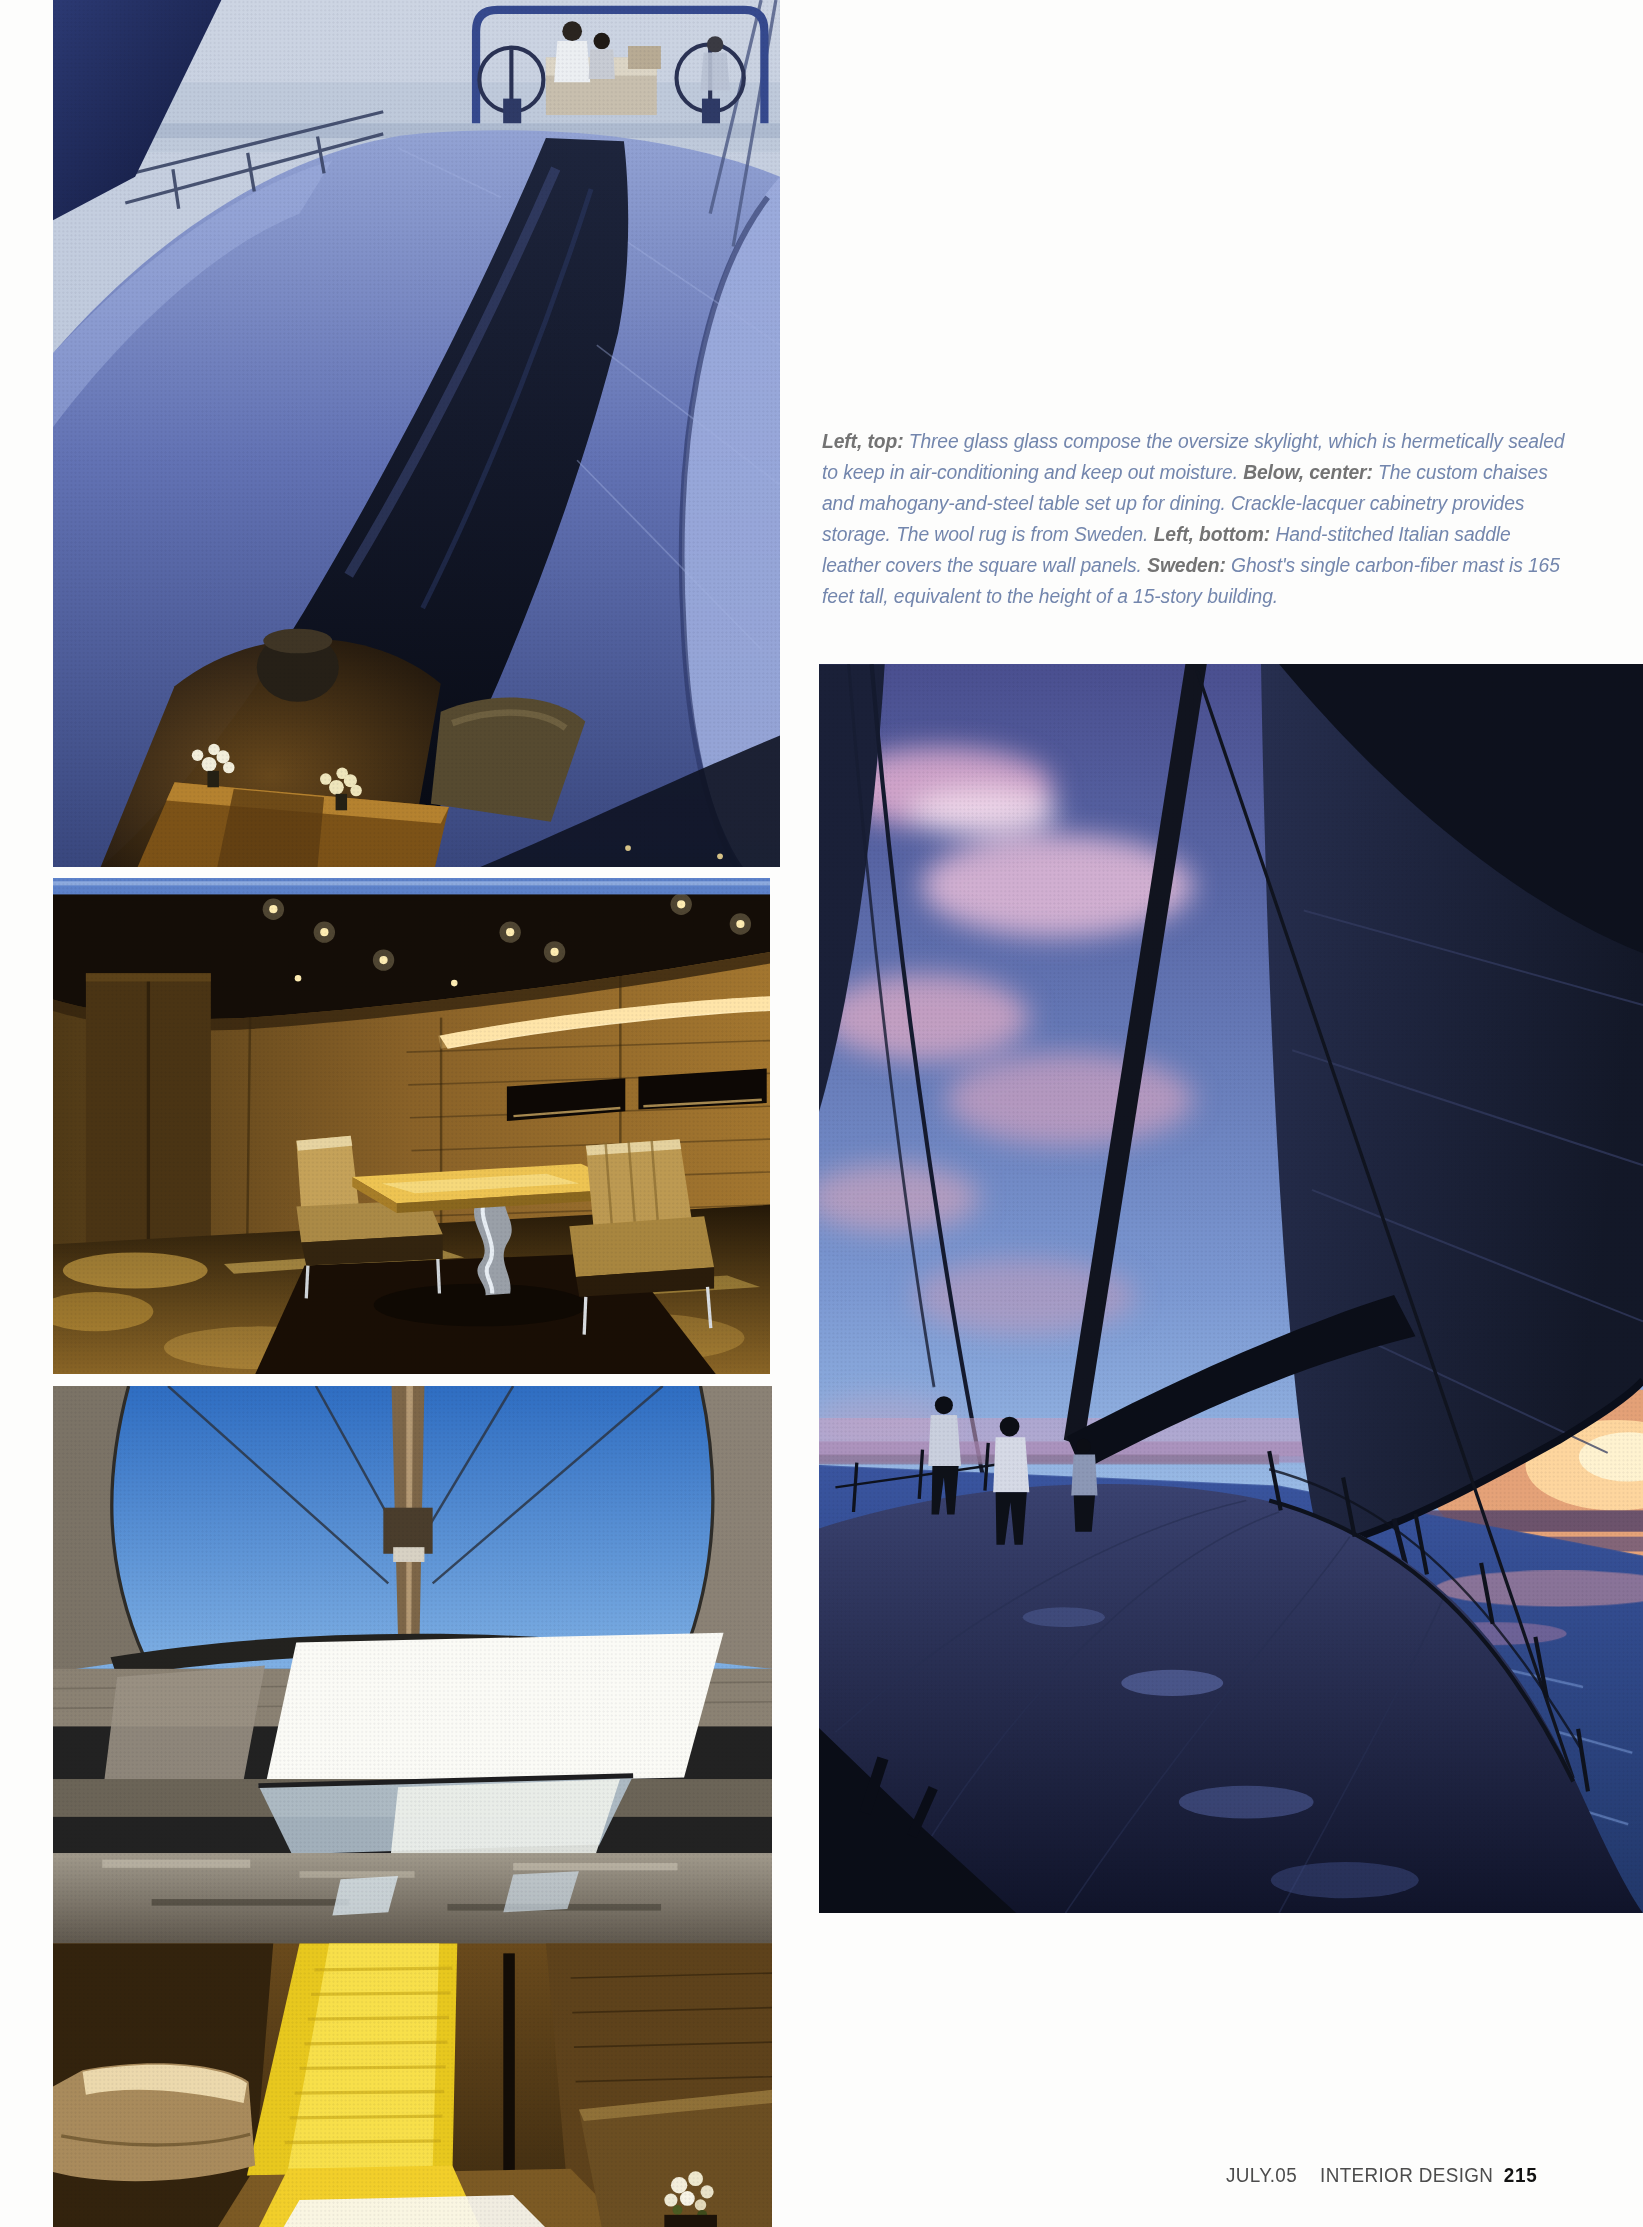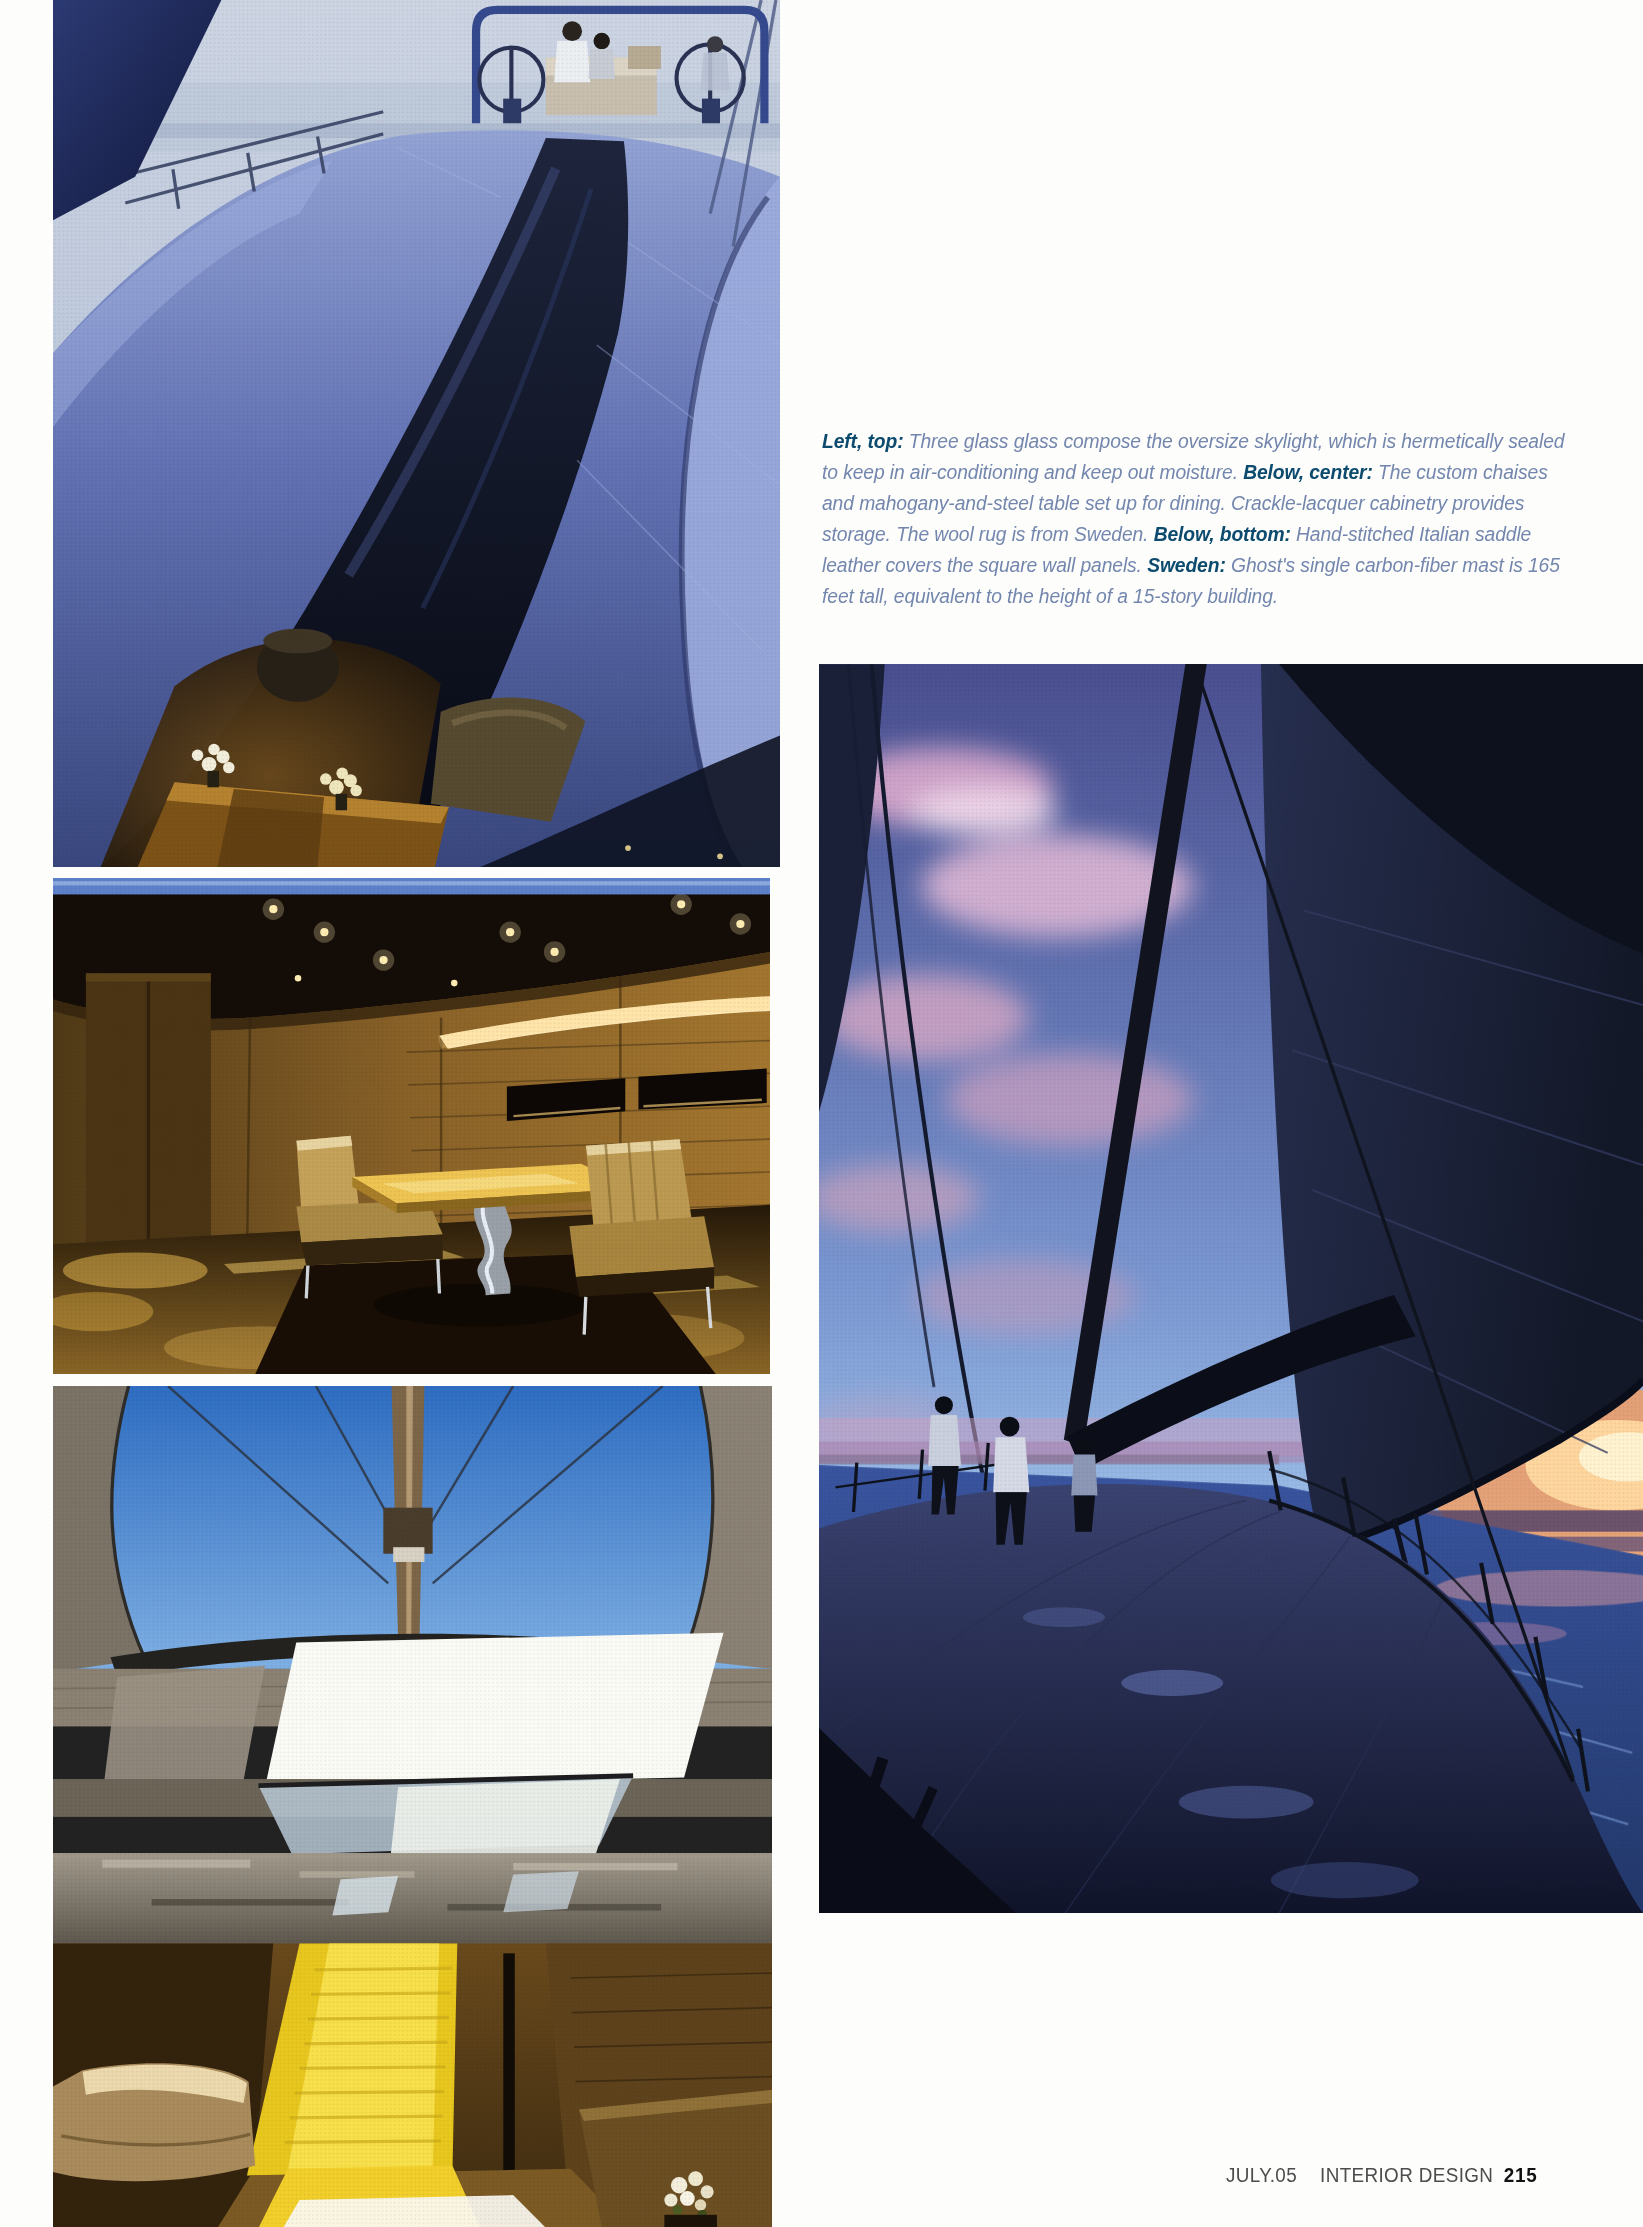--- a/index.html
+++ b/index.html
@@ -17,21 +17,21 @@
   }
   .p1{left:53px;top:0;width:727px;height:867px;}
   .p2{left:53px;top:878px;width:717px;height:496px;}
   .p3{left:53px;top:1386px;width:719px;height:842px;}
   .p4{left:819px;top:664px;width:824px;height:1249px;}
   .caption{
     position:absolute;left:822px;top:426px;width:744px;margin:0;
     font-style:italic;font-size:19.3px;line-height:31px;
     color:#7386ad;letter-spacing:-0.1px;
   }
-  .caption b{color:#0c4a6e;font-weight:bold;}
+  .caption b{color:#737373;font-weight:bold;}
   .folio{
     position:absolute;left:1226px;top:2163px;display:flex;align-items:baseline;
     font-size:20.5px;color:#4c4c4c;letter-spacing:0.4px;white-space:nowrap;
     transform:scaleX(.92);transform-origin:left center;
   }
   .folio .sep{width:25px;}
   .folio .folio-page{font-weight:bold;color:#121212;margin-left:11.5px;letter-spacing:0.8px;}
 </style>
 </head>
 <body>
@@ -475,21 +475,21 @@
       <rect x="120" y="1365" width="12" height="64" transform="rotate(24 126 1397)"></rect>
     </g>
   </svg>
 </figure>
 
 <p class="caption">
   <b>Left, top:</b>
   <span>Three glass glass compose the oversize skylight, which is hermetically sealed to keep in air-conditioning and keep out moisture.</span>
   <b>Below, center:</b>
   <span>The custom chaises and mahogany-and-steel table set up for dining. Crackle-lacquer cabinetry provides storage. The wool rug is from Sweden.</span>
-  <b>Below, bottom:</b>
+  <b>Left, bottom:</b>
   <span>Hand-stitched Italian saddle leather covers the square wall panels.</span>
   <b>Sweden:</b>
   <span>Ghost's single carbon-fiber mast is 165 feet tall, equivalent to the height of a 15-story building.</span>
 </p>
 
 <div class="folio">
   <span class="folio-issue">JULY.05</span>
   <span class="sep"></span>
   <span class="folio-mag">INTERIOR DESIGN</span>
   <span class="folio-page">215</span>

